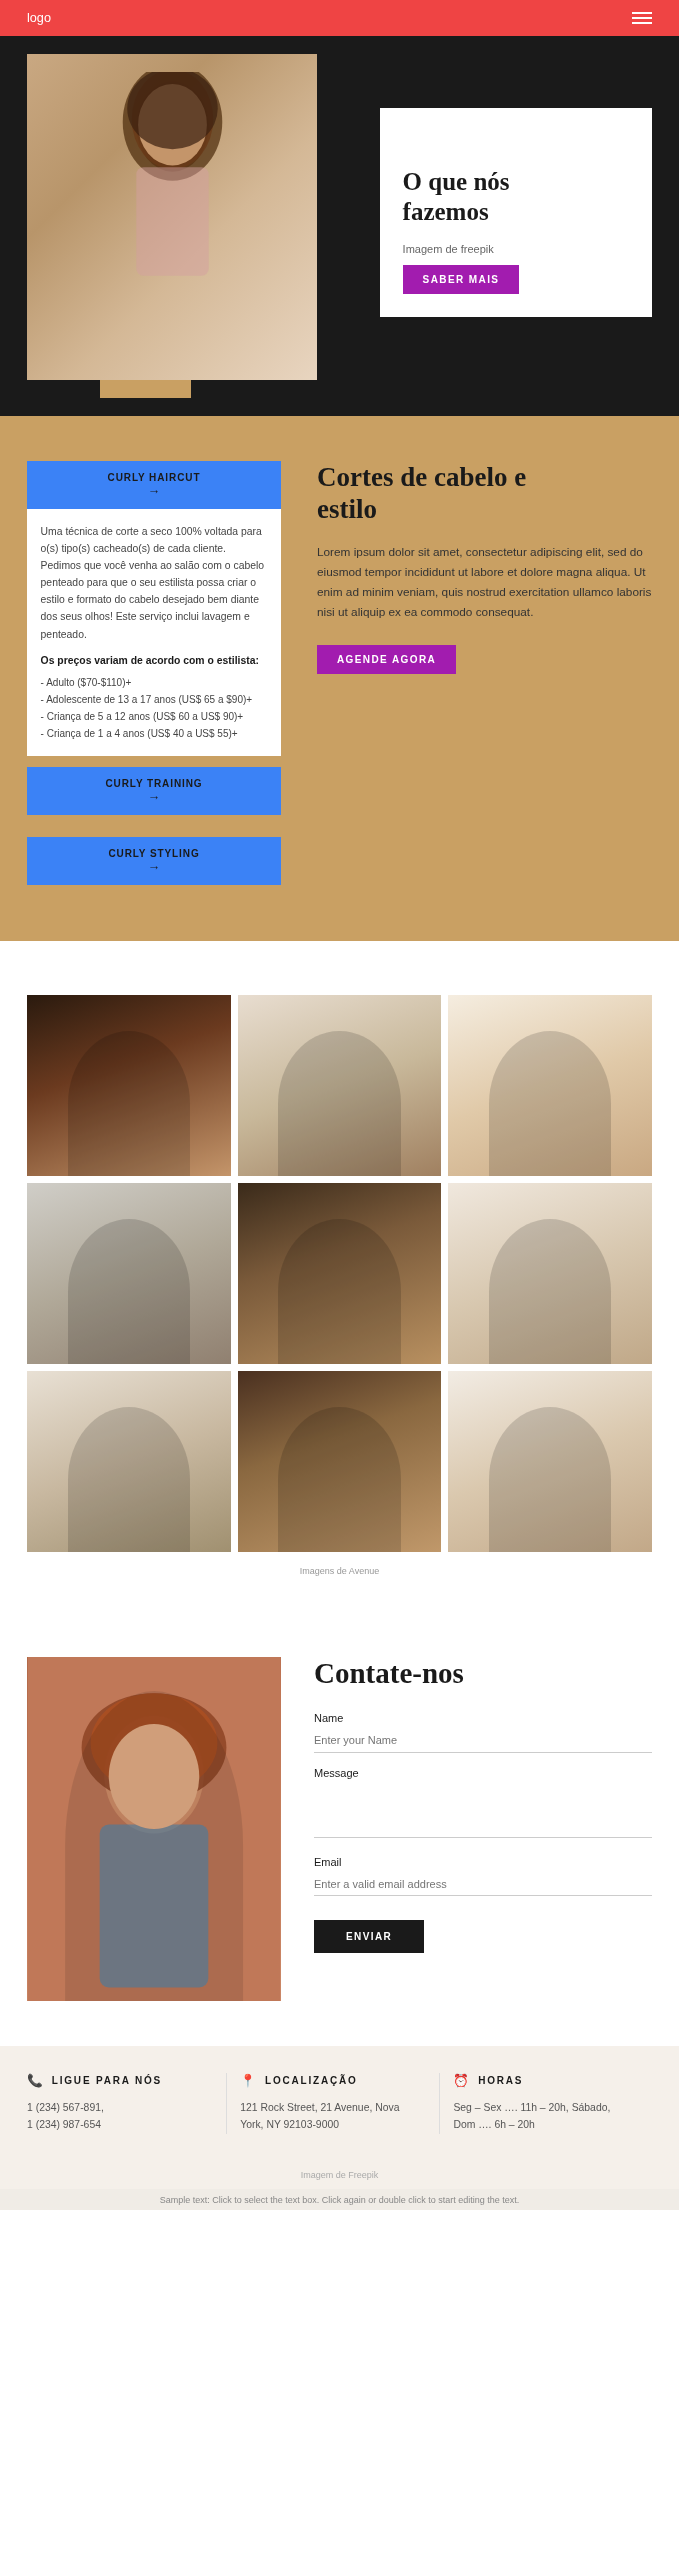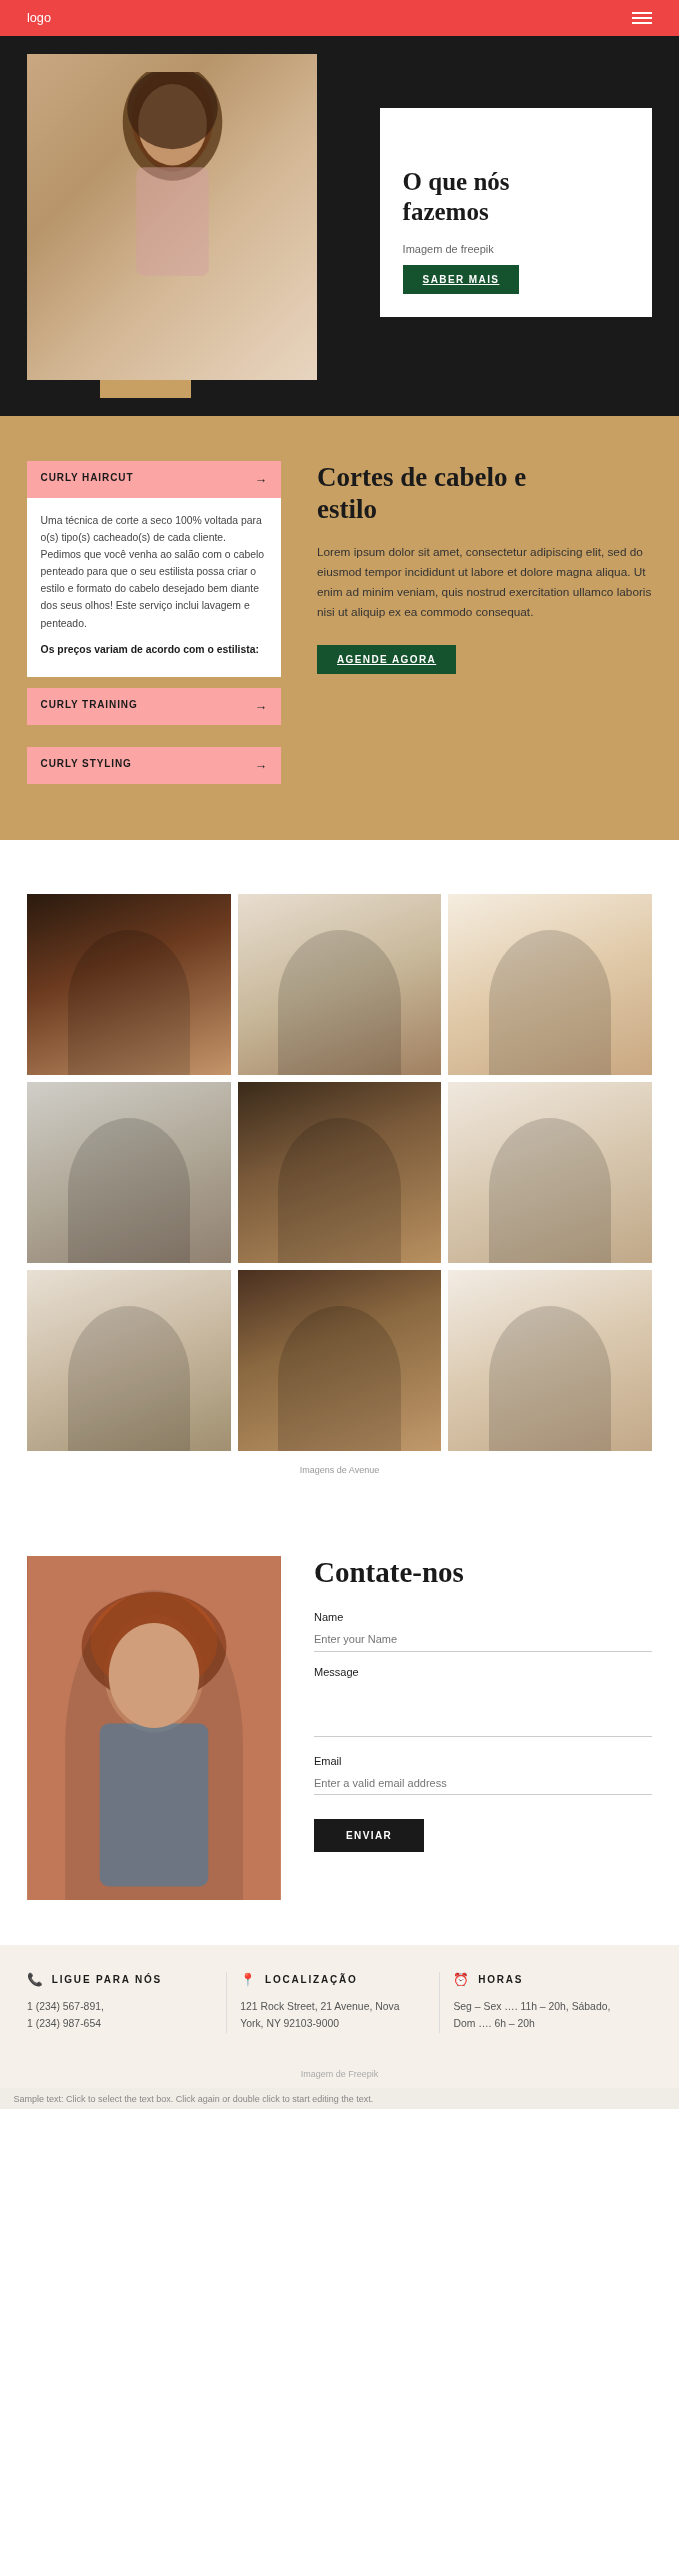--- a/index.html
+++ b/index.html
@@ -73,50 +73,51 @@
       margin-bottom: 7.2px;
     }
     .hero-freepik {
       font-size: 9px;
       color: #999;
       margin-bottom: 13.6px;
       font-family: sans-serif;
     }
     .btn-dark {
       display: inline-block;
-      background: #14532d;
+      background: #a21caf;
       color: #fff;
       padding: 9px 20px;
       font-size: 10px;
       letter-spacing: 1.4px;
       font-family: sans-serif;
       font-weight: 600;
       cursor: pointer;
       border: none;
-      text-decoration: underline;
     }
 
     
     .services-section {
       background: #c9a063;
       padding: 45px 27px;
       display: flex;
       gap: 36px;
     }
     .services-left {
       width: 254px;
       flex-shrink: 0;
     }
     .service-tab {
-      background: #fca5a5;
+      background: #3b82f6;
       padding: 11px 13.6px;
       display: flex;
       justify-content: space-between;
+      align-items: center;
       margin-bottom: 11px;
       cursor: pointer;
+      flex-direction: column;
     }
     .service-tab.active {
       margin-bottom: 0;
     }
     .service-tab-label {
       font-size: 10px;
       font-family: sans-serif;
       font-weight: 700;
       letter-spacing: 0.9px;
       color: #1a1a1a;
@@ -345,20 +346,21 @@
     }
     .gold-dot { color: #c9a063; }
 
     
     .sample-watermark {
       background: #f0ece6;
       padding: 5.4px 13.6px;
       font-size: 9px;
       color: #888;
       font-family: sans-serif;
+      text-align: center;
     }
   </style>
 </head>
 <body>
 
 <header class="header">
   <span class="header-logo">logo</span>
   <div class="hamburger">
     <span></span>
       <span></span>
@@ -393,20 +395,26 @@
 
 <section class="services-section">
   <div class="services-left">
     <div class="service-tab active">
       <span class="service-tab-label">CURLY HAIRCUT</span>
       <span class="service-tab-arrow">→</span>
     </div>
     <div class="service-description">
       <p>Uma técnica de corte a seco 100% voltada para o(s) tipo(s) cacheado(s) de cada cliente. Pedimos que você venha ao salão com o cabelo penteado para que o seu estilista possa criar o estilo e formato do cabelo desejado bem diante dos seus olhos! Este serviço inclui lavagem e penteado.</p>
       <strong>Os preços variam de acordo com o estilista:</strong>
+      <ul>
+        <li>- Adulto ($70-$110)+</li>
+        <li>- Adolescente de 13 a 17 anos (US$ 65 a $90)+</li>
+        <li>- Criança de 5 a 12 anos (US$ 60 a US$ 90)+</li>
+        <li>- Criança de 1 a 4 anos (US$ 40 a US$ 55)+</li>
+      </ul>
     </div>
     <div class="service-tab">
       <span class="service-tab-label">CURLY TRAINING</span>
       <span class="service-tab-arrow">→</span>
     </div>
     <div style="height:11px"></div>
     <div class="service-tab">
       <span class="service-tab-label">CURLY STYLING</span>
       <span class="service-tab-arrow">→</span>
     </div>

